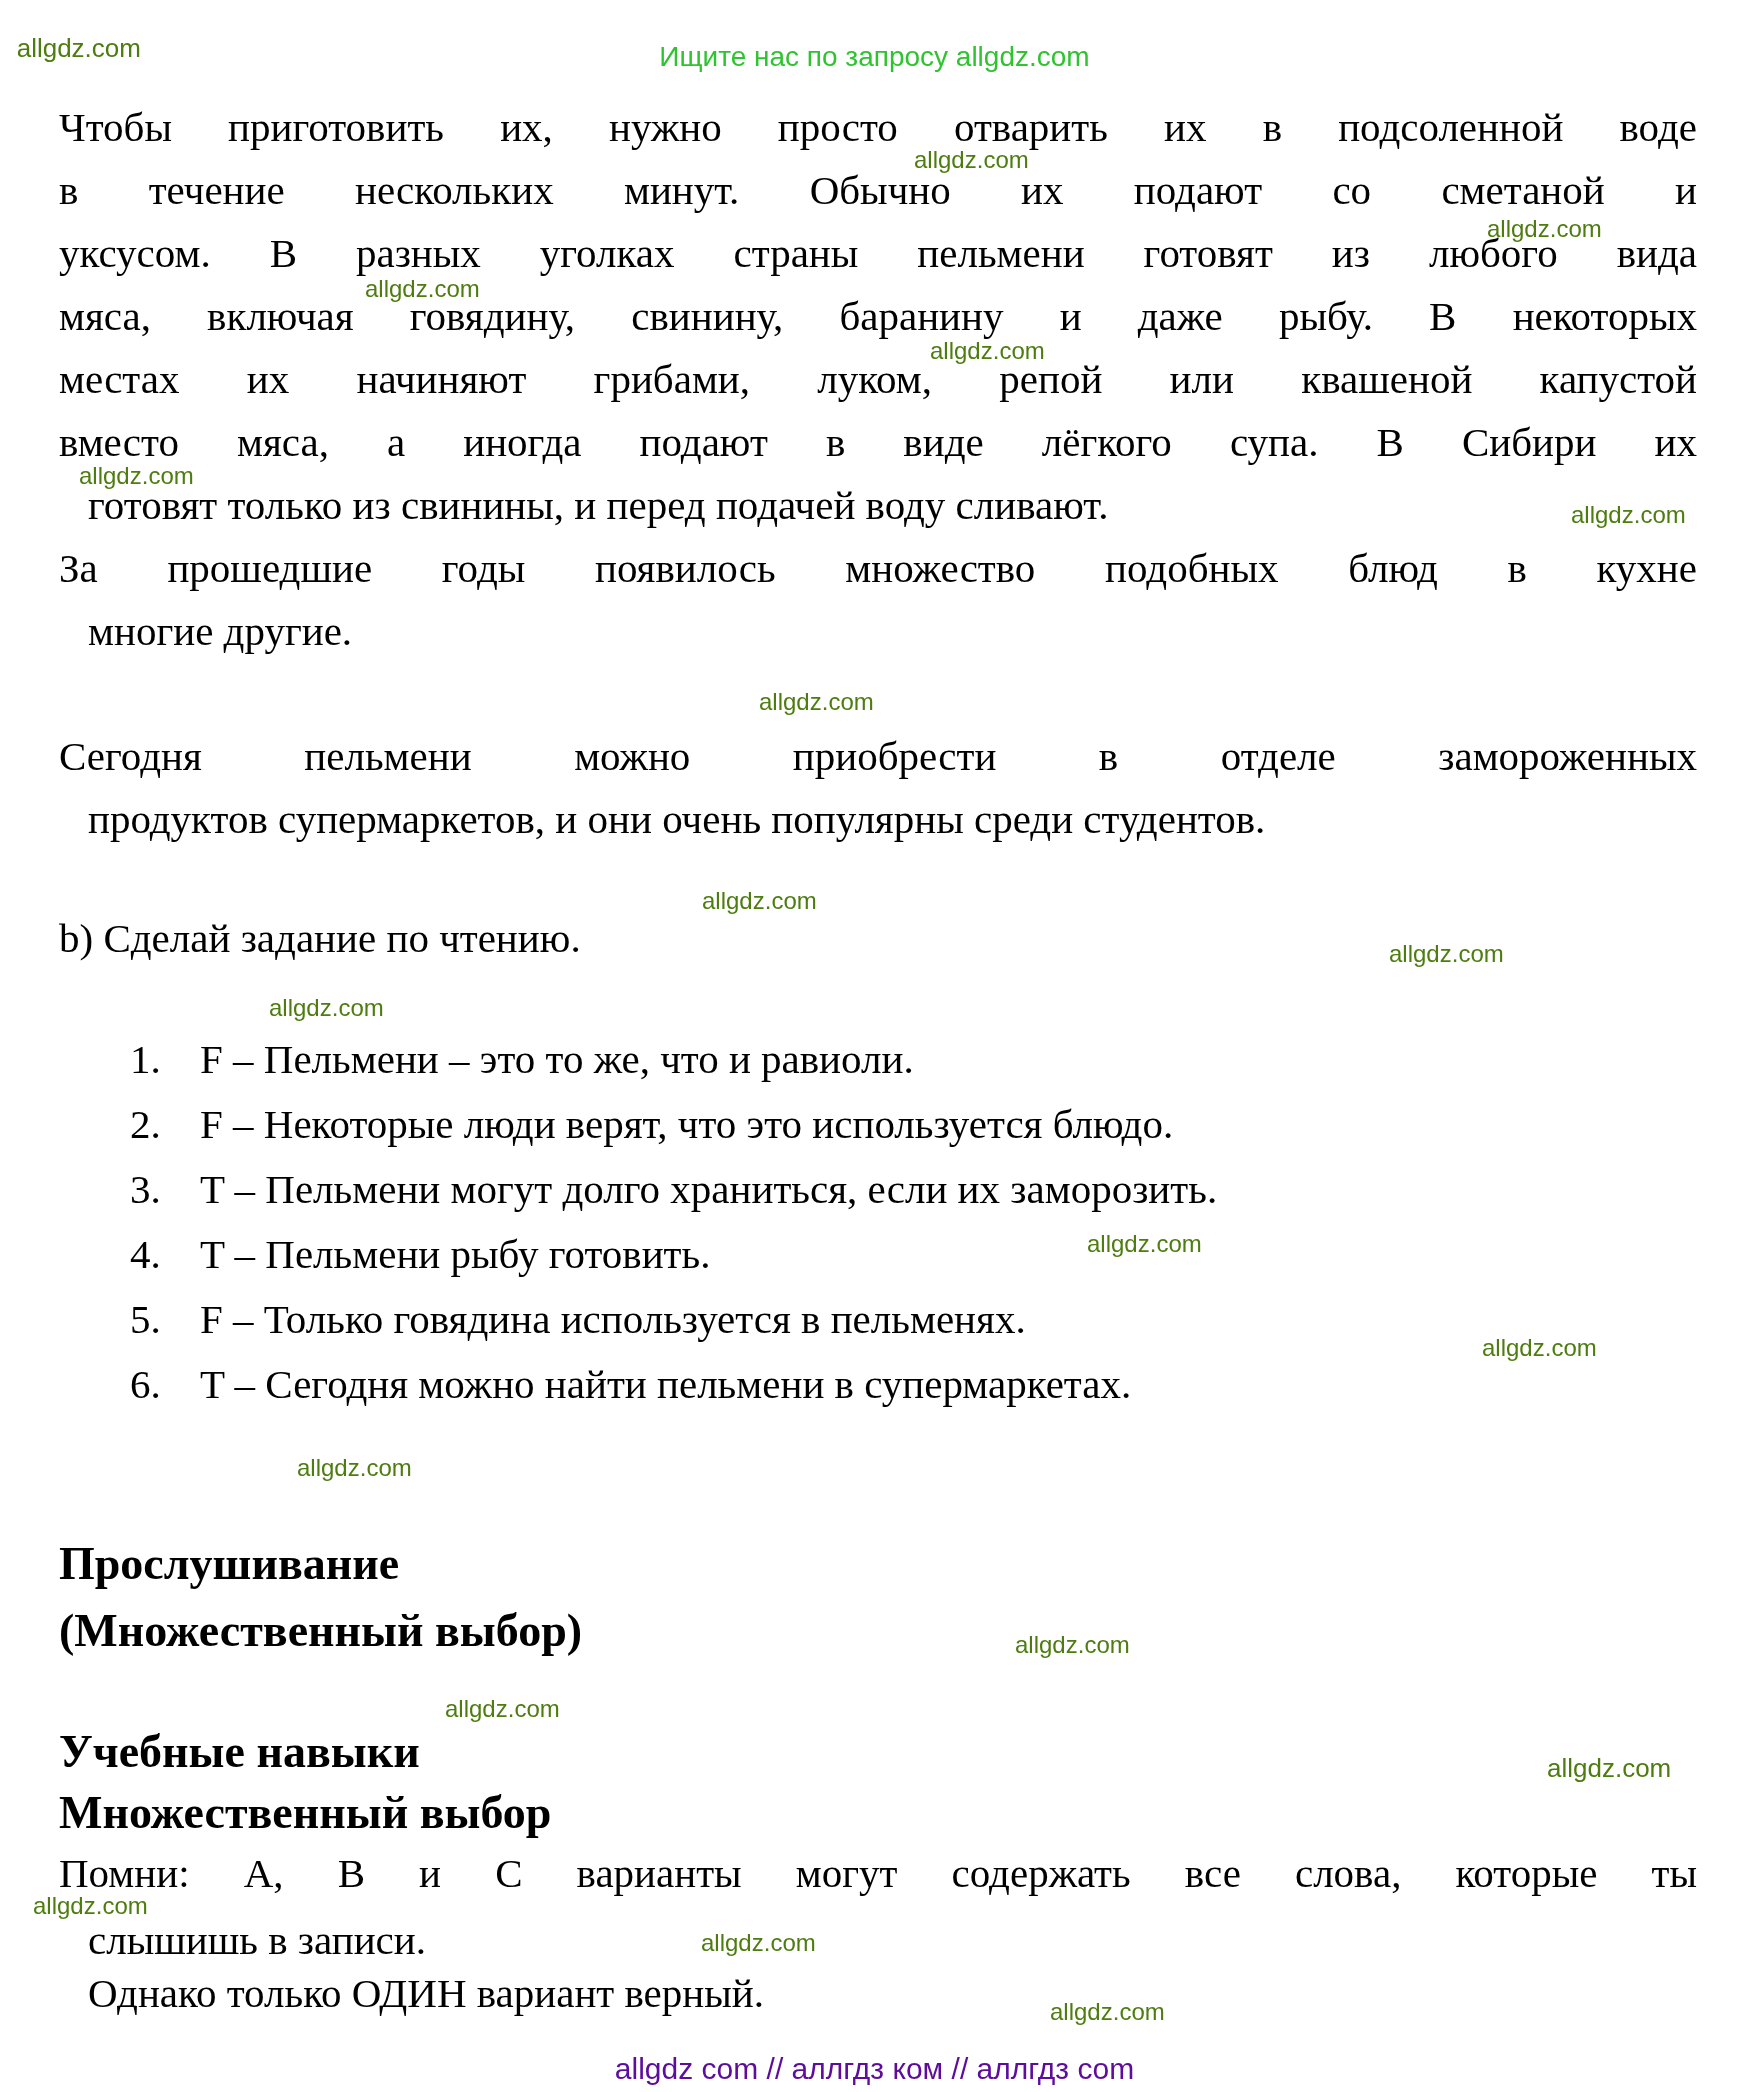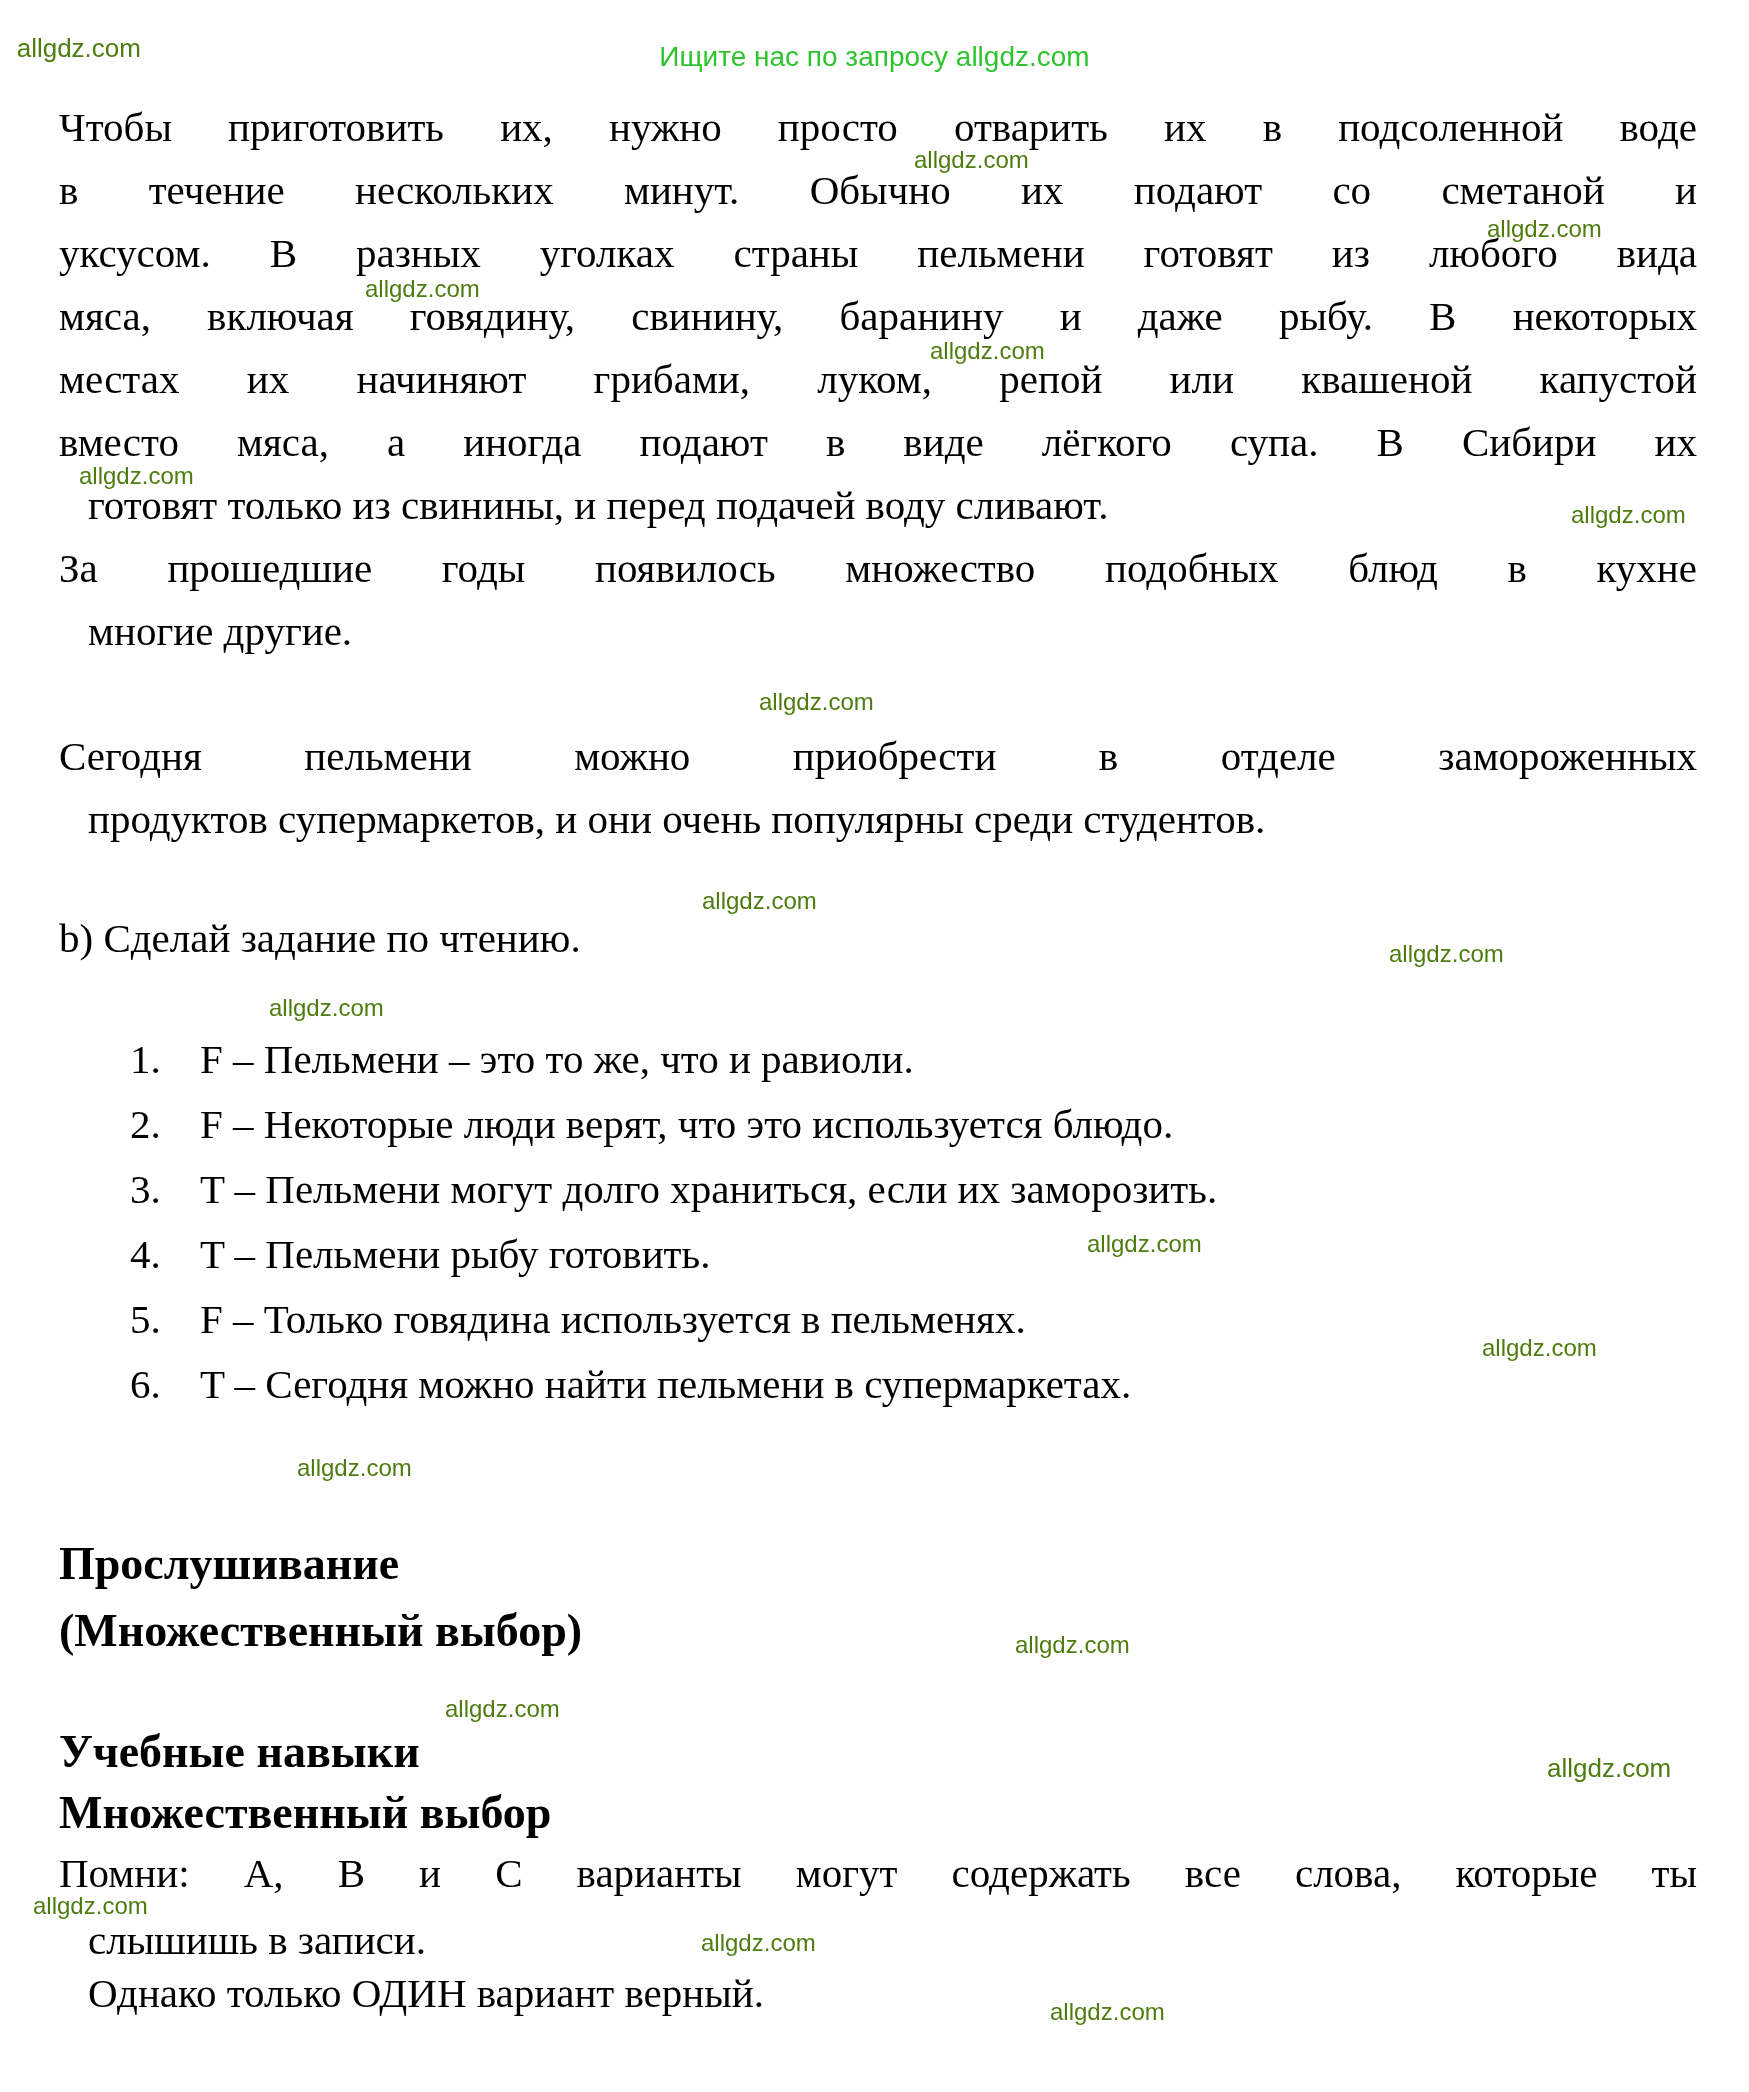--- a/index.html
+++ b/index.html
@@ -132,15 +132,16 @@
 
   <div class="para p-one">
     <div class="line-l">Однако только ОДИН вариант верный.</div>
   </div>
 
   <div class="para p-remember">
     <div class="line-j">Помни: А, B и C варианты могут содержать все слова, которые ты</div>
     <div class="line-l">слышишь в записи.</div>
   </div>
 
+  <div class="footer">allgdz com // аллгдз ком // аллгдз com</div>
 
 </div>
 
 
 </body></html>

